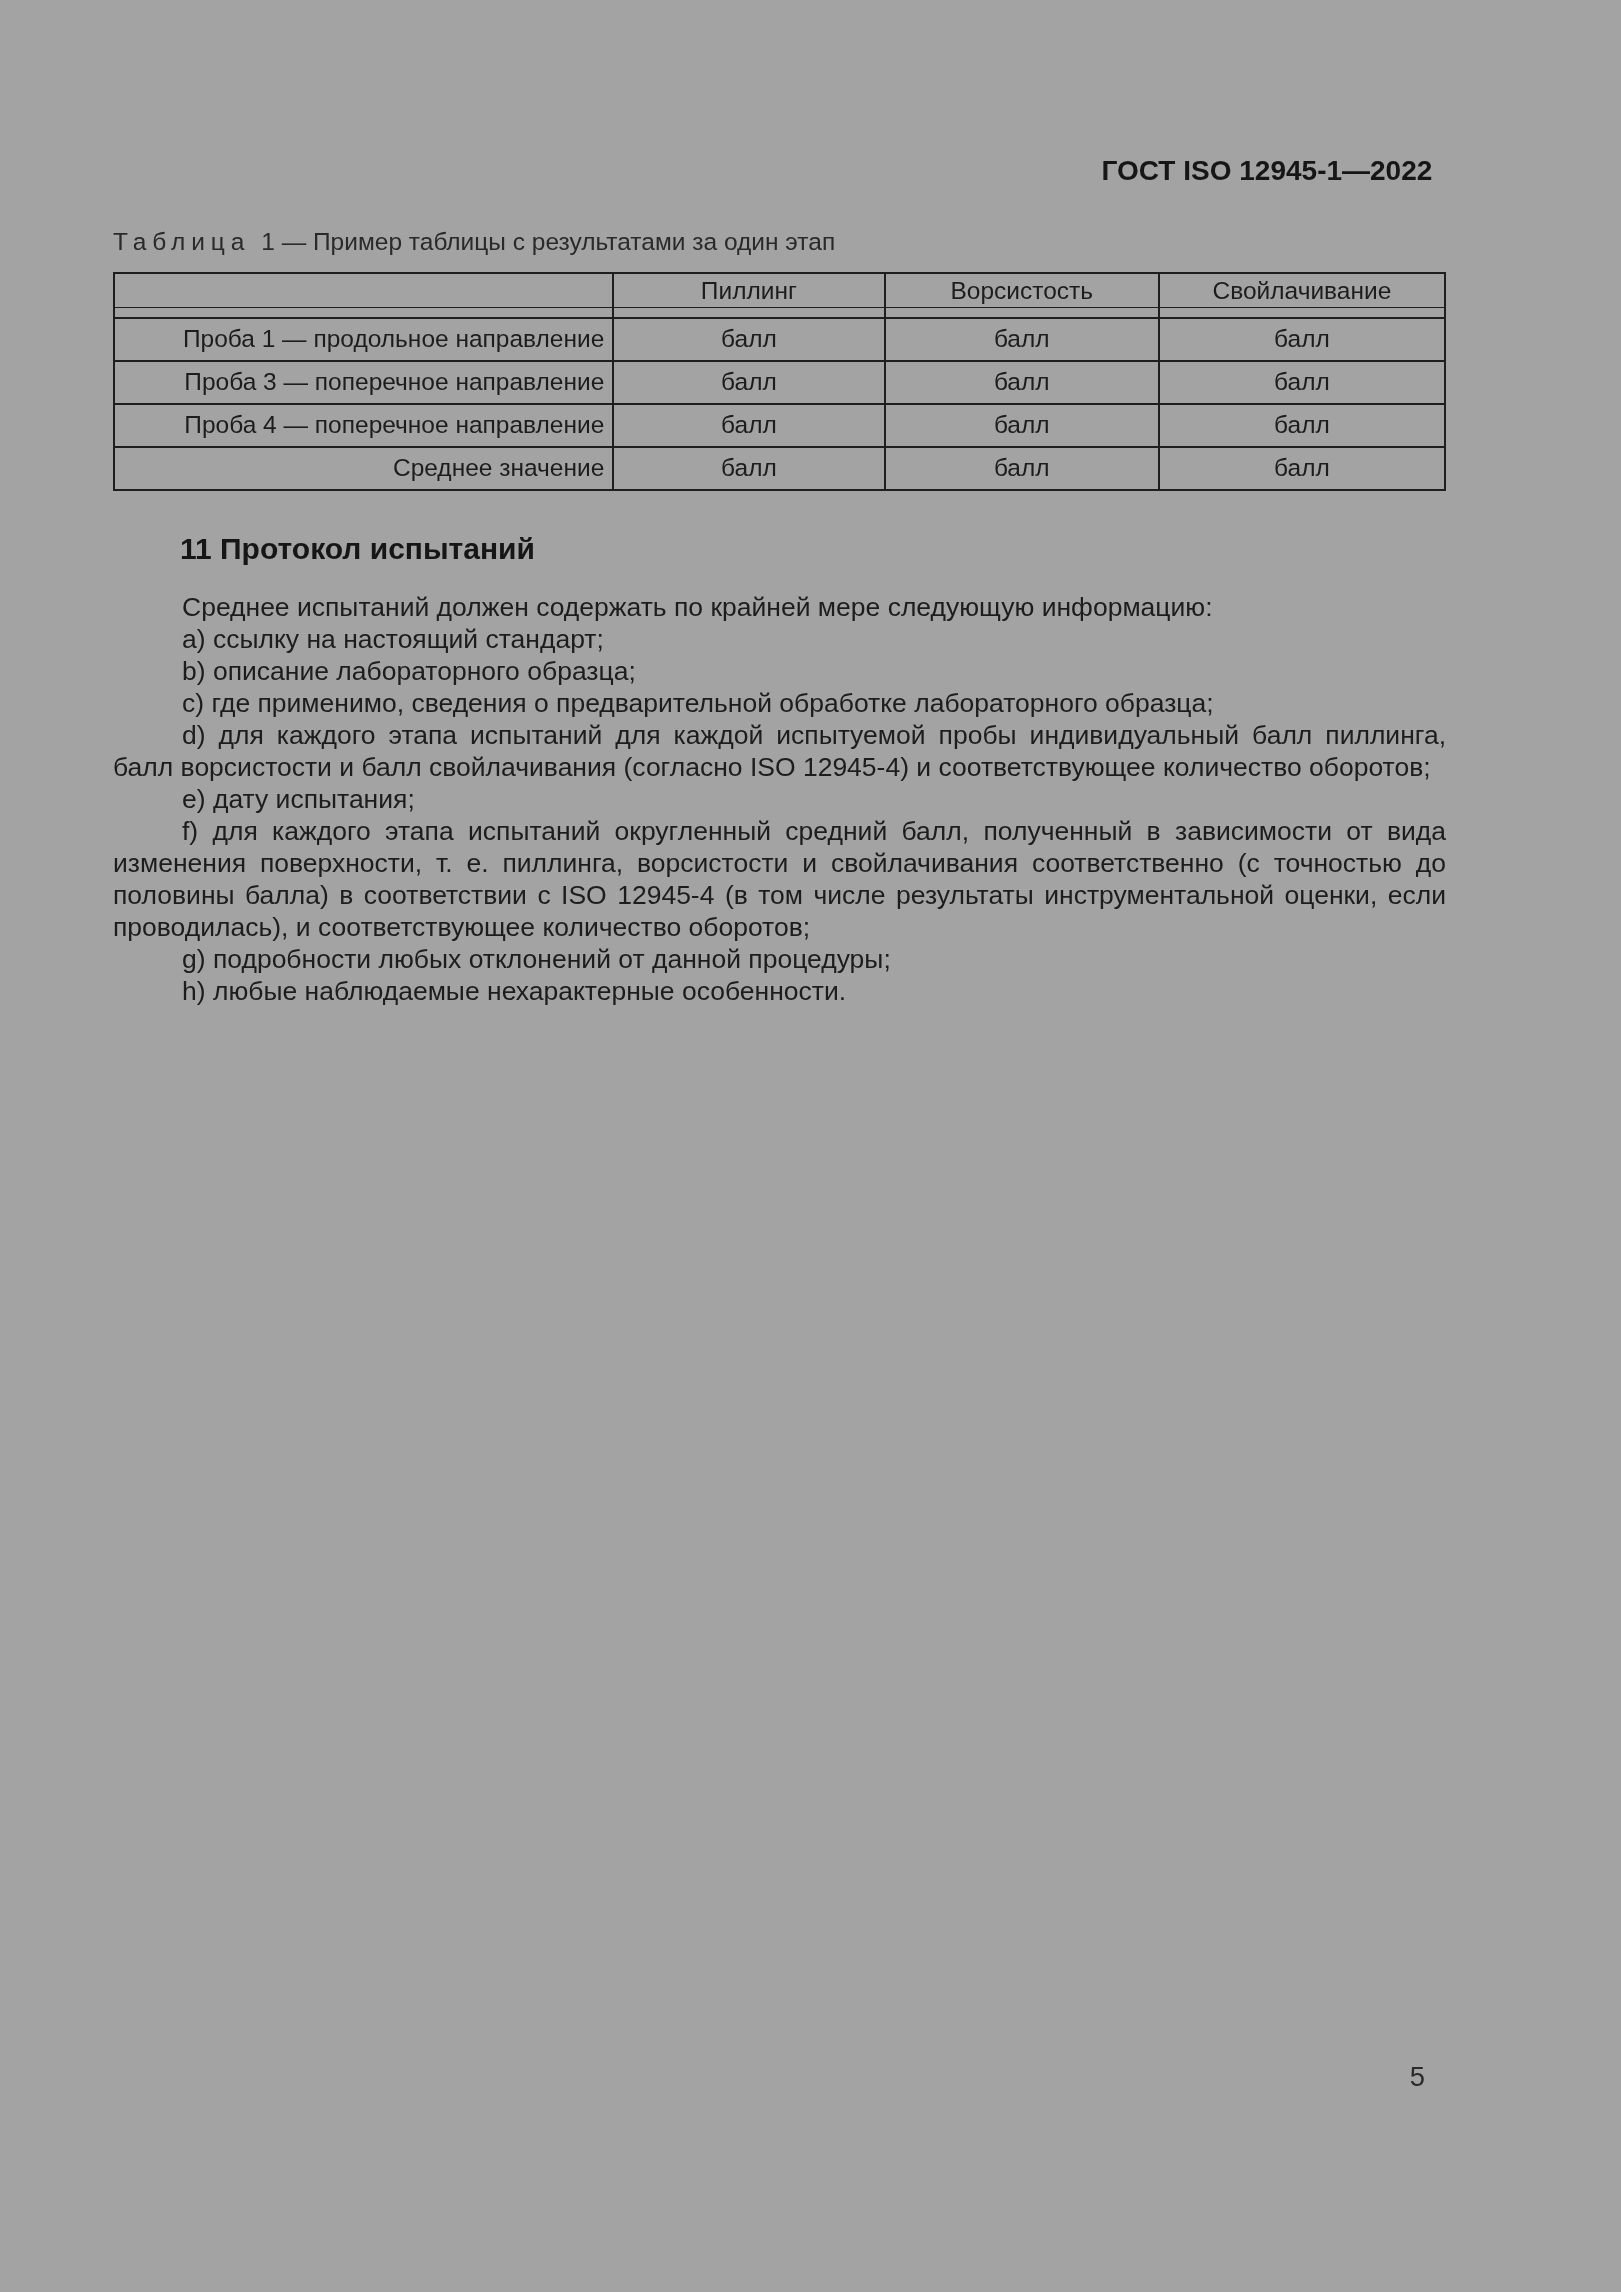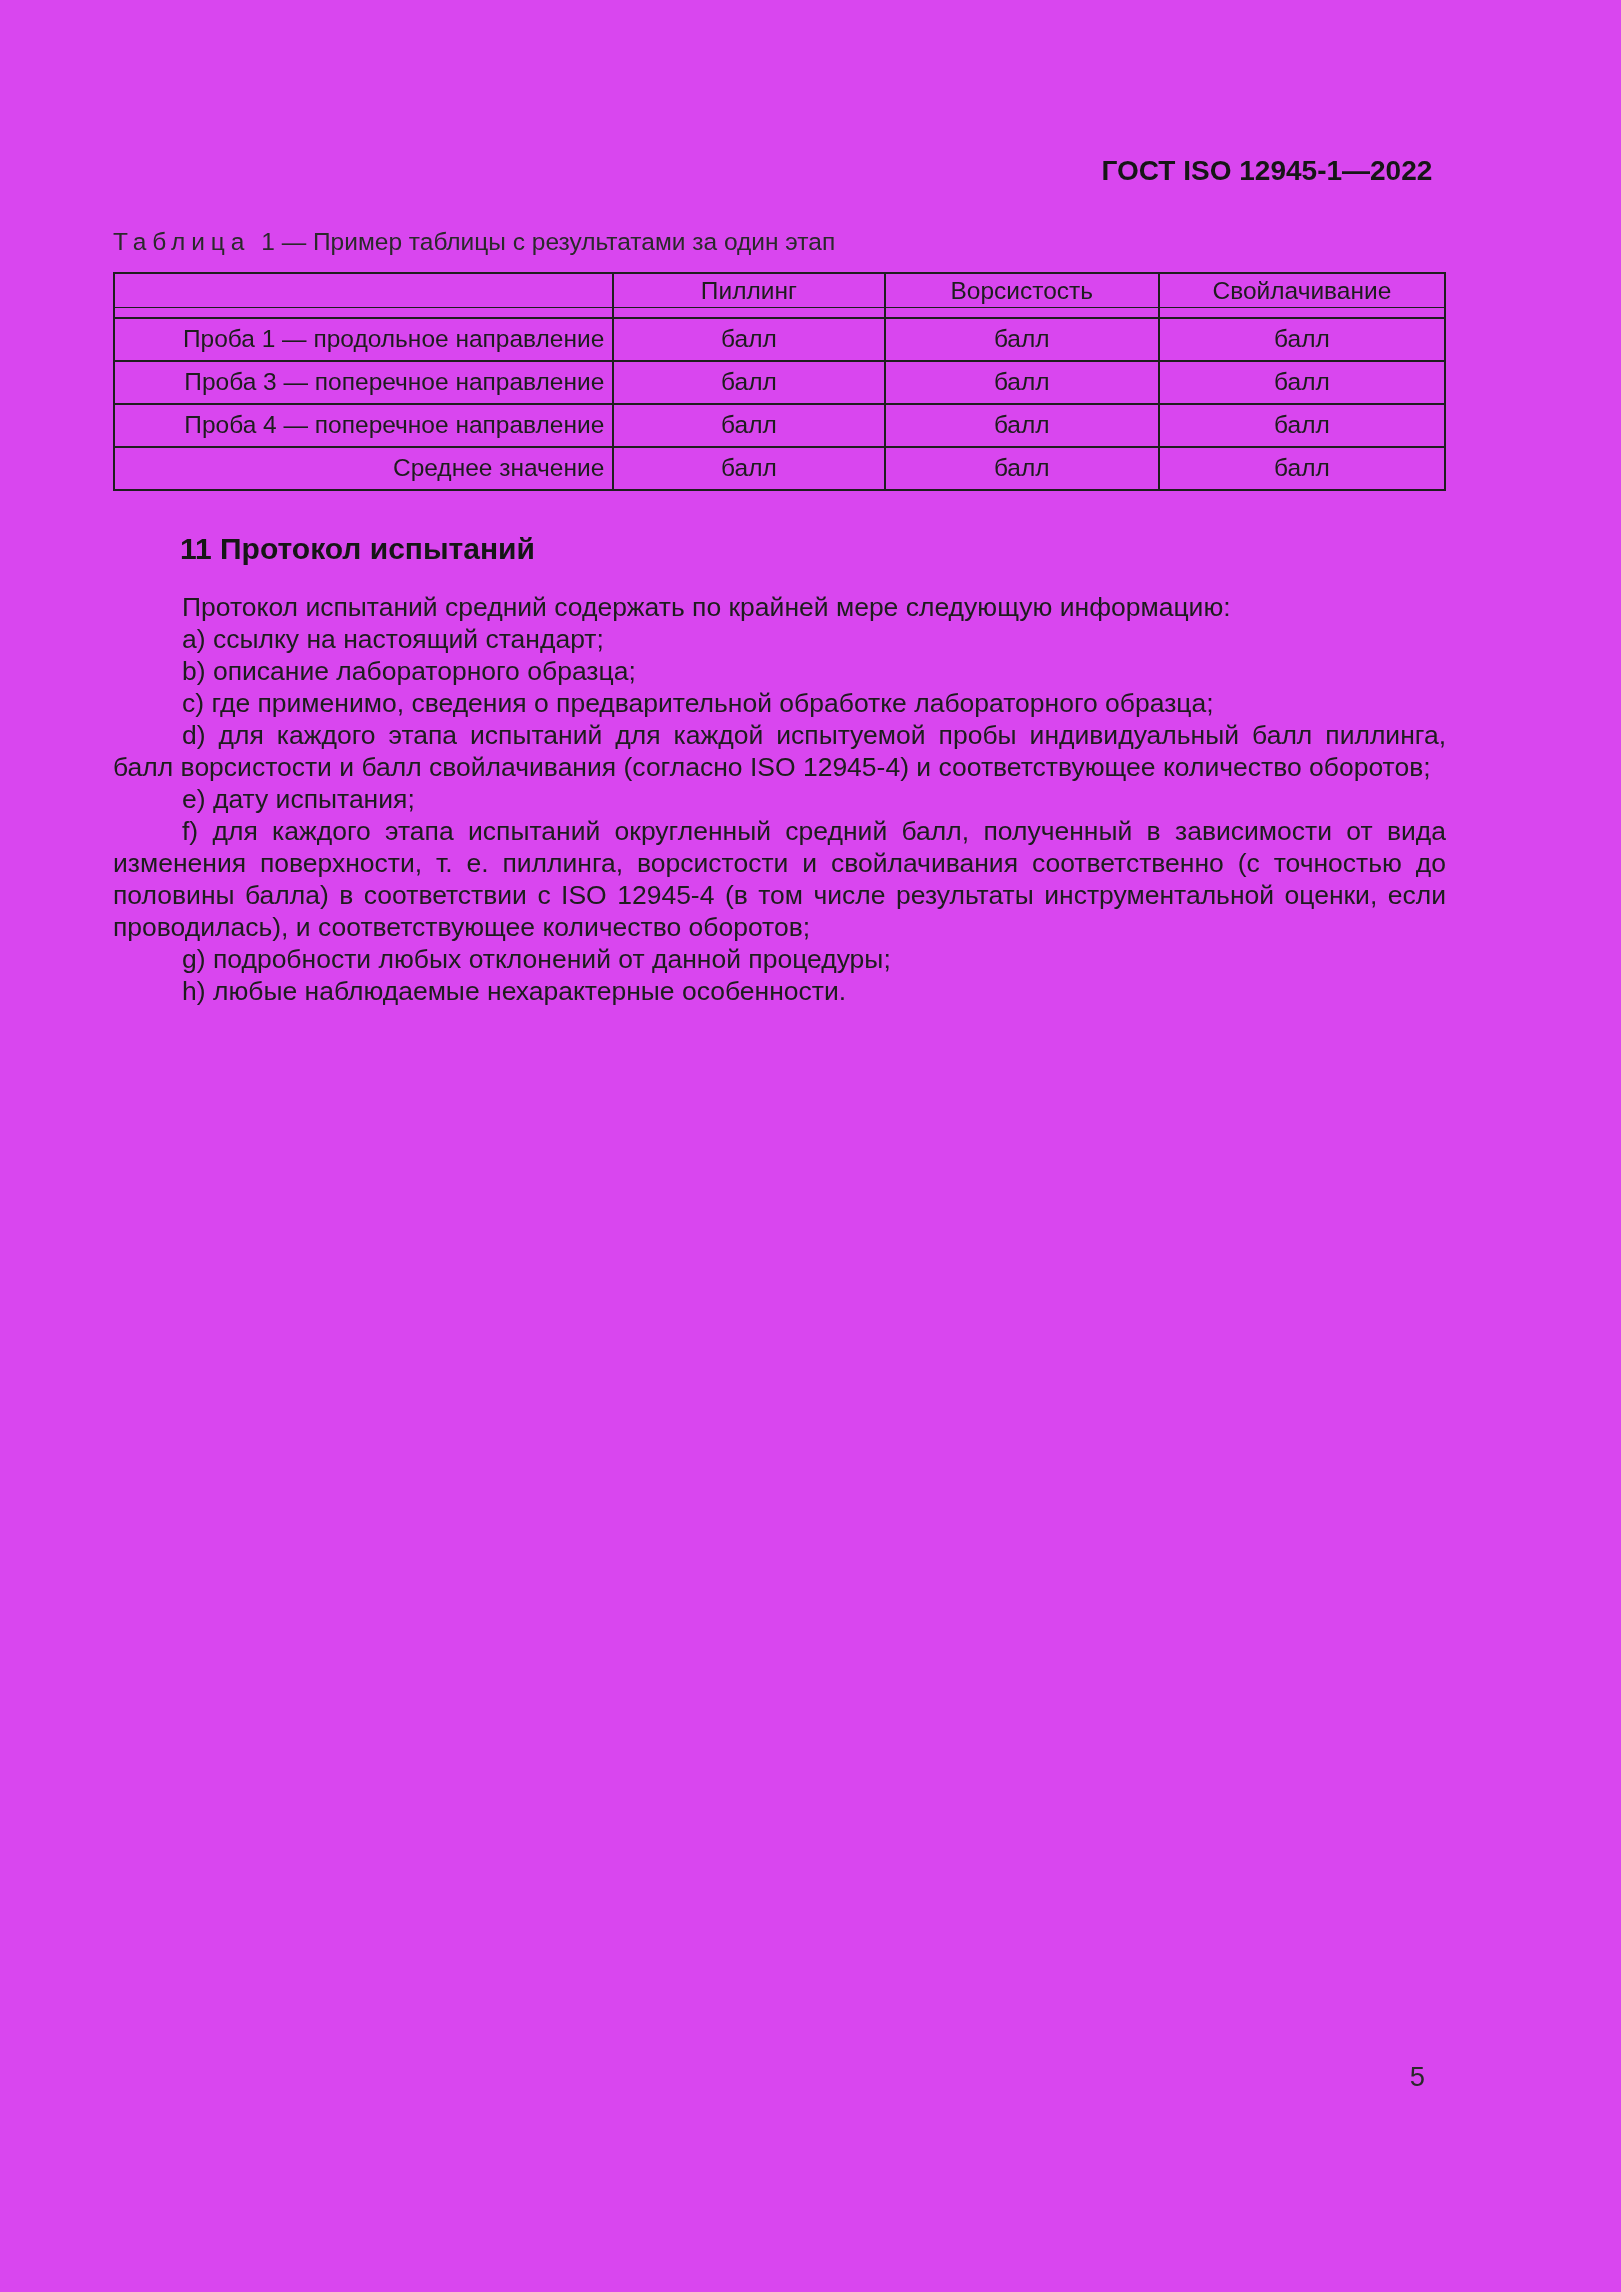--- a/index.html
+++ b/index.html
@@ -4,21 +4,21 @@
 <style>
   html, body {
     margin: 0;
     padding: 0;
     background: #ffffff;
   }
   .page {
     position: relative;
     width: 1621px;
     height: 2293px;
-    background: #d946ef;
+    background: #a3a3a3;
     font-family: "Liberation Sans", sans-serif;
     color: #1d1d1d;
     overflow: hidden;
   }
   .content {
     position: absolute;
     left: 113px;
     top: 0;
     width: 1333px;
   }
@@ -161,21 +161,21 @@
           <td>балл</td>
           <td>балл</td>
           <td>балл</td>
         </tr>
       </tbody>
     </table>
 
     <div class="section-heading">11 Протокол испытаний</div>
 
     <div class="paragraphs">
-      <p>Протокол испытаний средний содержать по крайней мере следующую информацию:</p>
+      <p>Среднее испытаний должен содержать по крайней мере следующую информацию:</p>
       <p>a) ссылку на настоящий стандарт;</p>
       <p>b) описание лабораторного образца;</p>
       <p>c) где применимо, сведения о предварительной обработке лабораторного образца;</p>
       <p>d) для каждого этапа испытаний для каждой испытуемой пробы индивидуальный балл пиллинга, балл ворсистости и балл свойлачивания (согласно ISO 12945-4) и соответствующее количество оборотов;</p>
       <p>e) дату испытания;</p>
       <p>f) для каждого этапа испытаний округленный средний балл, полученный в зависимости от вида изменения поверхности, т. е. пиллинга, ворсистости и свойлачивания соответственно (с точностью до половины балла) в соответствии с ISO 12945-4 (в том числе результаты инструментальной оценки, если проводилась), и соответствующее количество оборотов;</p>
       <p>g) подробности любых отклонений от данной процедуры;</p>
       <p>h) любые наблюдаемые нехарактерные особенности.</p>
     </div>
 

